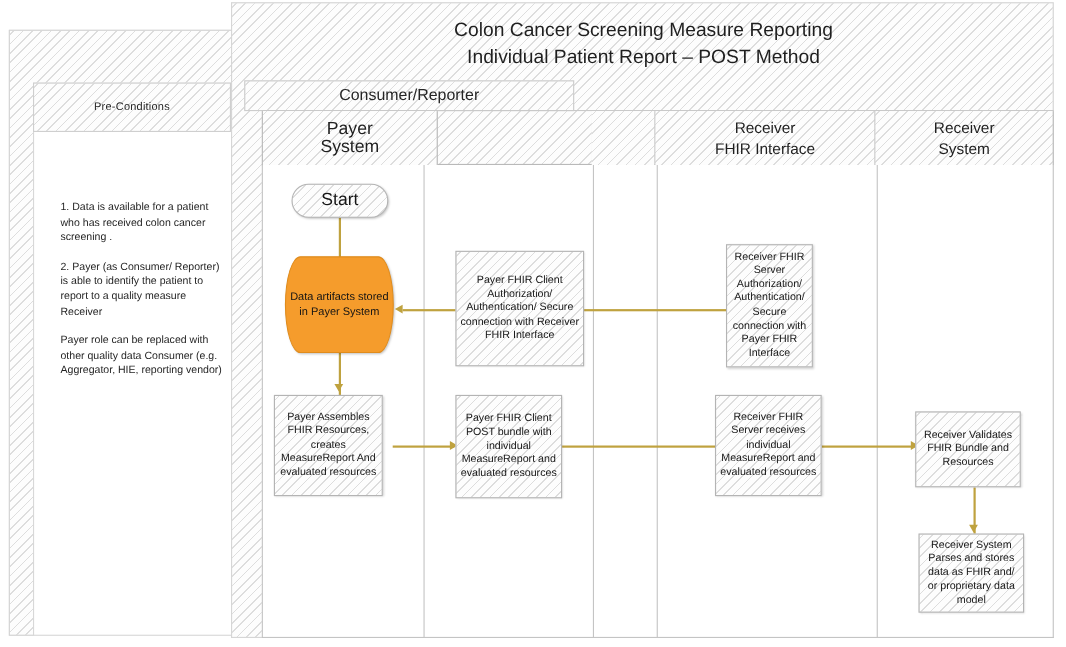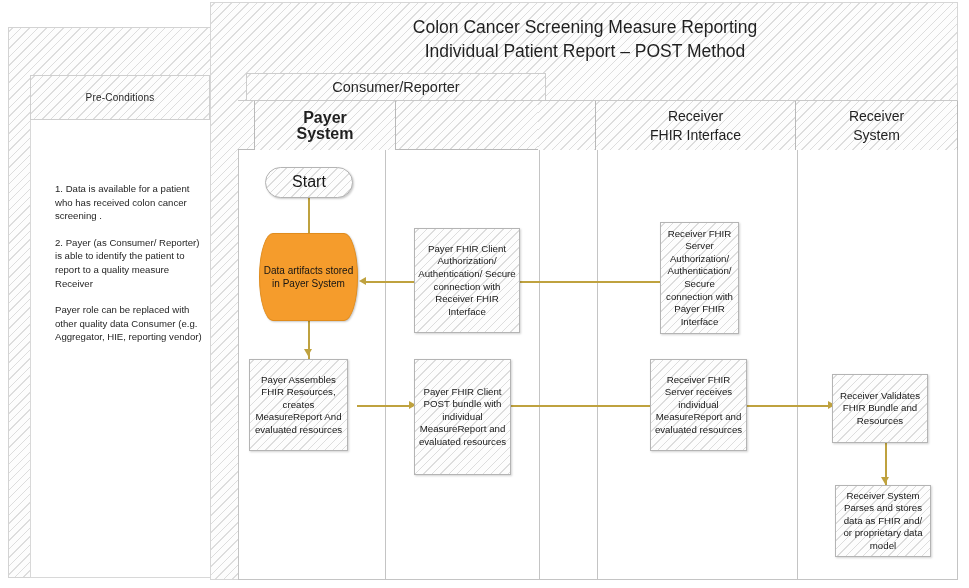--- a/index.html
+++ b/index.html
@@ -47,21 +47,21 @@
     border:1px solid #d6d6d6;box-sizing:border-box;
   }
   #diagram-title{
     position:absolute;left:0;top:12px;width:748px;
     text-align:center;font-size:17.5px;line-height:24px;color:#1f1f1f;
   }
   #diagram-title .l2{display:block;}
 
   
   #pool-consumer{
-    position:absolute;left:35px;top:70px;width:300px;height:28px;
+    position:absolute;left:11px;top:70px;width:300px;height:28px;
     border:1px solid #cdcdcd;box-sizing:border-box;
     display:flex;align-items:center;justify-content:center;
     font-size:14.5px;color:#262626;
   }
 
   
   #lane-header-row{
     position:absolute;left:27px;top:97px;width:720px;height:50px;
     border-top:1px solid #c9c9c9;border-bottom:1px solid #b9b9b9;
     box-sizing:border-box;
@@ -151,21 +151,21 @@
   <div id="diagram-title">
     <span>Colon Cancer Screening Measure Reporting</span>
     <span class="l2">Individual Patient Report – POST Method</span>
   </div>
 
   <div id="pool-consumer" class="hatch">
     <span>Consumer/Reporter</span>
   </div>
 
   <div id="lane-header-row">
-    <div class="lane-head hatch first" style="left:16px;width:142px;font-weight:bold;">
+    <div class="lane-head hatch first" style="left:0px;width:160px;">
       <span>
         <span class="lh-txt">Payer</span>
         <span class="lh-txt">System</span>
       </span>
     </div>
     <div class="lane-head hatch" style="left:300px;width:58px;">
       <span>
         <span class="lh-txt"></span>
       </span>
     </div>
@@ -216,25 +216,25 @@
     </div>
 
     <div id="data-store" class="node" style="left:20px;top:83px;width:99px;height:88px;">
       <span>Data artifacts stored in Payer System</span>
     </div>
 
     <div class="node hatch" style="left:10px;top:209px;width:99px;height:92px;">
       <span>Payer Assembles FHIR Resources, creates MeasureReport And evaluated resources</span>
     </div>
 
-    <div class="node hatch" style="left:175px;top:78px;width:106px;height:105px;">
+    <div class="node hatch" style="left:175px;top:78px;width:117px;height:105px;">
       <span>Payer FHIR Client Authorization/ Authentication/ Secure connection with Receiver FHIR Interface</span>
     </div>
 
-    <div class="node hatch" style="left:175px;top:209px;width:97px;height:116px;">
+    <div class="node hatch" style="left:175px;top:209px;width:97px;height:94px;">
       <span>Payer FHIR Client POST bundle with individual MeasureReport and evaluated resources</span>
     </div>
 
     <div class="node hatch" style="left:421px;top:72px;width:79px;height:112px;">
       <span>Receiver FHIR Server Authorization/ Authentication/ Secure connection with Payer FHIR Interface</span>
     </div>
 
     <div class="node hatch" style="left:411px;top:209px;width:97px;height:92px;">
       <span>Receiver FHIR Server receives individual MeasureReport and evaluated resources</span>
     </div>

